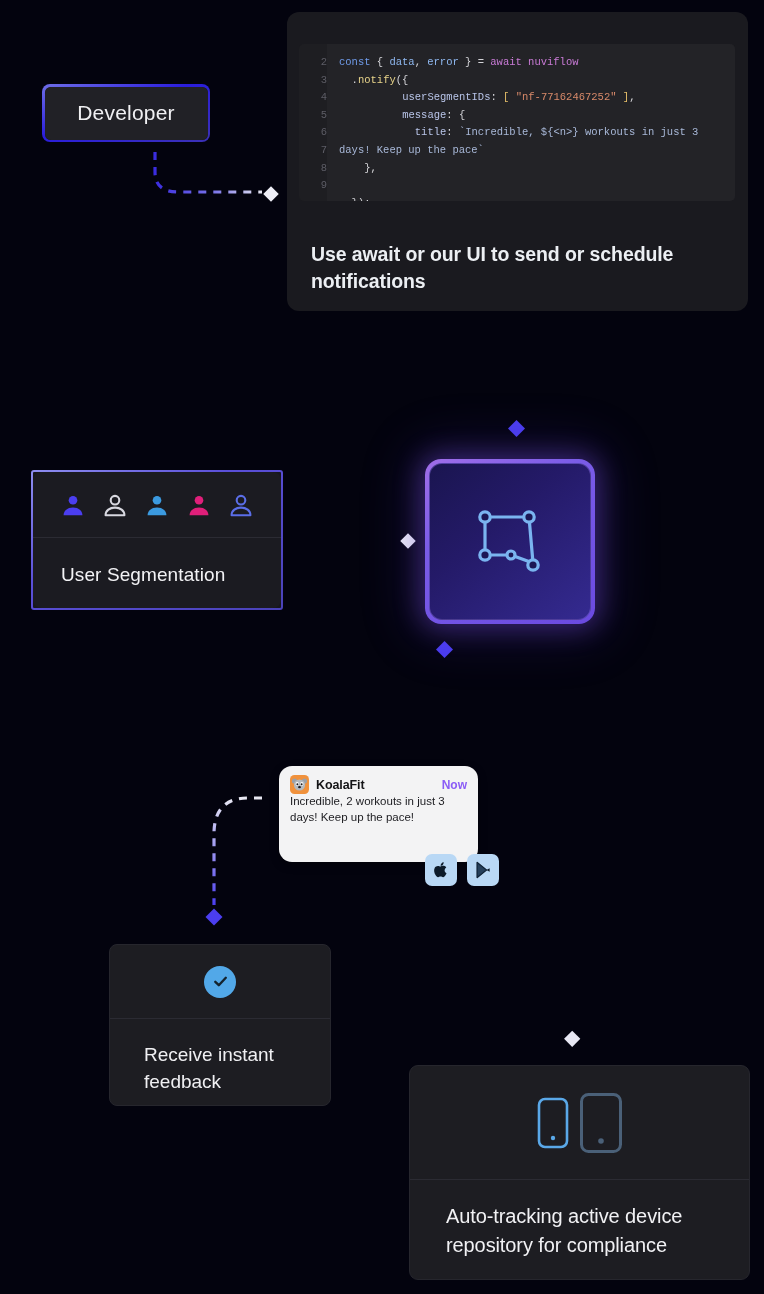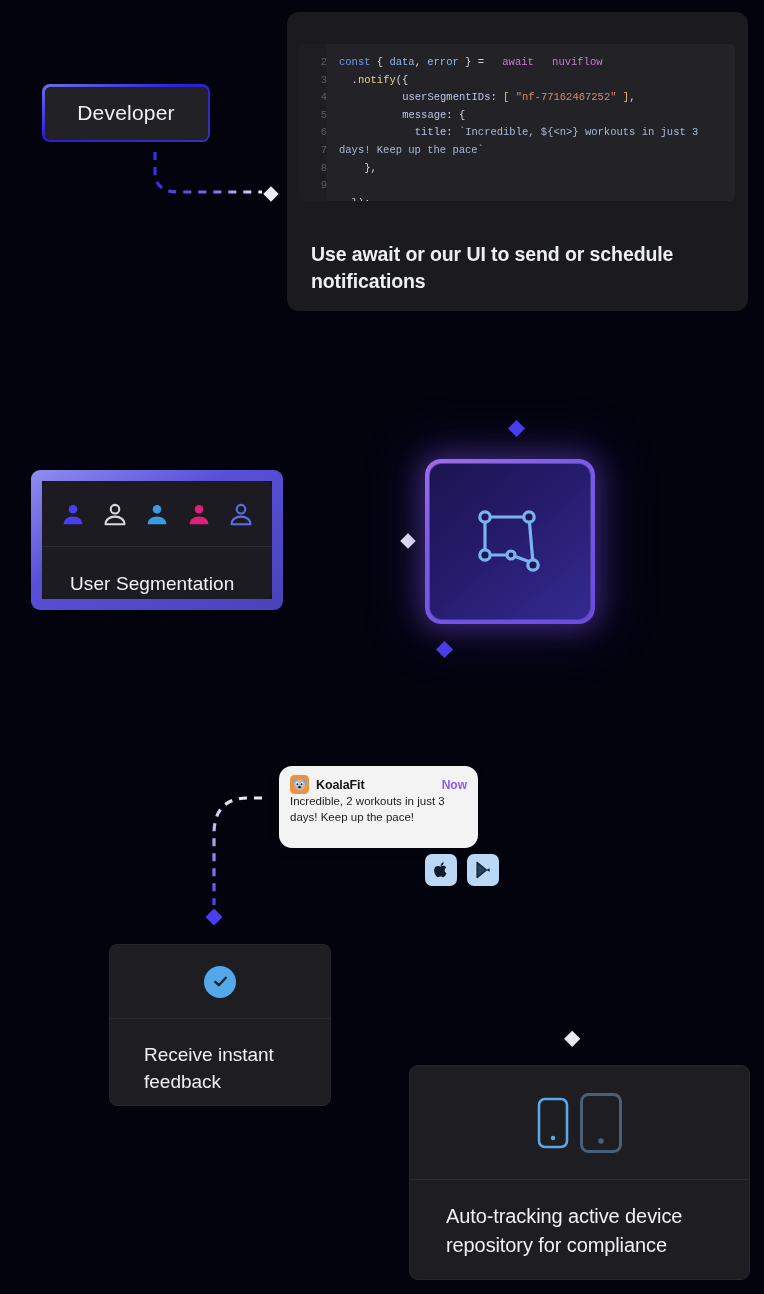--- a/index.html
+++ b/index.html
@@ -44,32 +44,32 @@
     display:flex; flex-direction:column; align-items:flex-end;
     font-family:"Liberation Mono", monospace; font-size:10.5px; line-height:17.6px;
     color:#5d5d66;
   }
   #code-body {
     flex:1; padding:10px 8px 0 12px; background:#232327;
     font-family:"Liberation Mono", monospace; font-size:10.5px; line-height:17.6px;
     white-space:pre-wrap; color:#d4d4d8;
   }
   .k-kw{color:#6f9ae8;} .k-var{color:#8fb8f0;}
-  .k-await{color:#c97ad6;margin-left:12px;} .k-fn{color:#e8d48a;} .k-prop{color:#b8c4e8;margin-left:38px;}
+  .k-await{color:#c97ad6;} .k-fn{color:#e8d48a;} .k-prop{color:#b8c4e8;margin-left:38px;}
   .k-str{color:#d98a6a;} .k-tmpl{color:#a8b8d8;}
   .k-brk{color:#e8c06a;}
   #code-caption {
     position:absolute; left:24px; right:24px; top:229px;
     color:#eceff3; font-size:19.5px; line-height:27px; font-weight:600; letter-spacing:-.1px;
   }
 
   
   #user-seg-card {
     position:absolute; left:31px; top:470px; width:252px; height:140px;
-    border-radius:9px; padding:10px;
+    border-radius:3px; padding:1px;
     background-image:linear-gradient(#17171d,#17171d), linear-gradient(150deg,#8e8ef0 0%,#5a4fd8 40%,#4a42b8 100%);
     background-origin:border-box; background-clip:content-box, border-box;
     border:1px solid transparent;
   }
   #user-seg-inner { width:100%; height:100%; border-radius:8px; background:#1b1b21; overflow:hidden; }
   #user-seg-icons {
     height:66px; display:flex; align-items:center; justify-content:center; gap:16px;
     border-bottom:1px solid #2b2b33;
   }
   #user-seg-icons svg { width:26px; height:26px; display:block; }
@@ -89,21 +89,21 @@
   #hub-inner {
     width:100%; height:100%; border-radius:13px;
     background:linear-gradient(140deg,#1a1550 0%,#241a68 40%,#342a90 100%);
     display:flex; align-items:center; justify-content:center;
     border:1px solid rgba(160,130,255,.35);
   }
   #hub-inner svg { width:86px; height:86px; display:block; }
 
   
   #notification {
-    position:absolute; left:279px; top:766px; width:199px; height:82px;
+    position:absolute; left:279px; top:766px; width:199px; height:96px;
     background:#f3f3f4; border-radius:13px; padding:9px 11px 0 11px;
     box-shadow:0 3px 9px rgba(0,0,0,.35);
   }
   #notif-head { display:flex; align-items:center; gap:7px; }
   #notif-app-icon { width:19px; height:19px; border-radius:4.5px;
     background:#f0913c; display:flex; align-items:center; justify-content:center; flex:none; }
   #notif-app-icon svg { width:17px; height:17px; display:block; }
   #notif-app-name { font-size:12.5px; font-weight:700; color:#141416; letter-spacing:-.1px; }
   #notif-time { margin-left:auto; font-size:12px; font-weight:700; color:#8b5cf6; }
   #notif-body { font-size:11.5px; line-height:15.5px; color:#1c1c20; }

